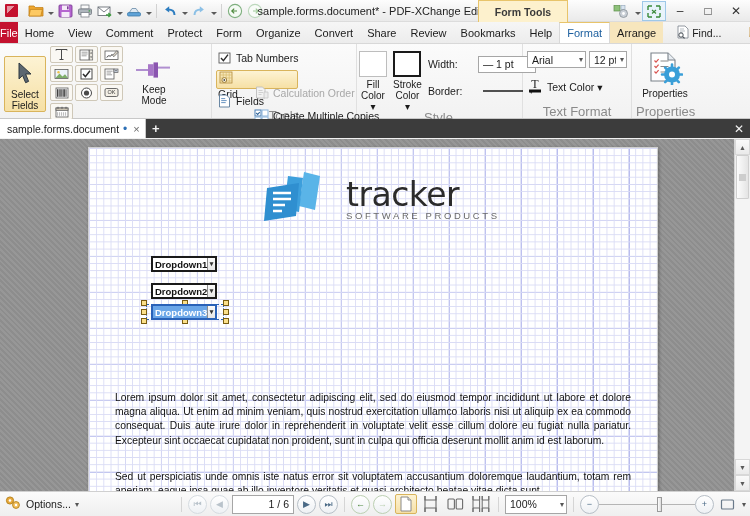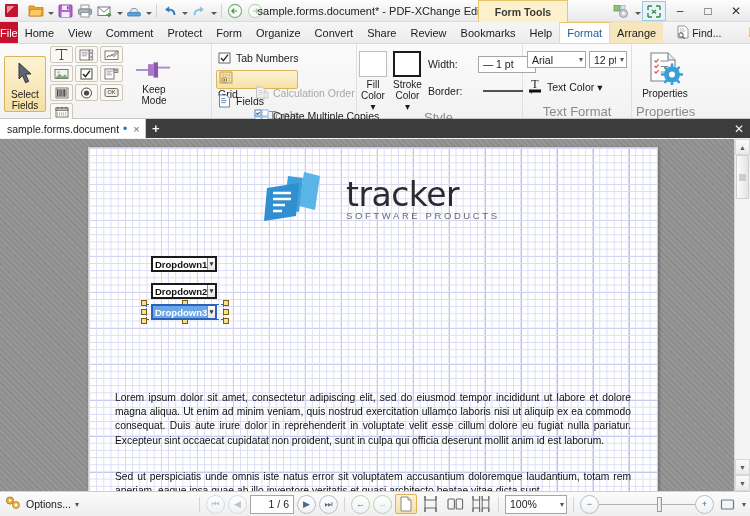--- a/index.html
+++ b/index.html
@@ -332,21 +332,21 @@
     width: 19px; height: 19px; border-radius: 50%;
     border: 1px solid #b7bfc7;
     background: linear-gradient(to bottom,#ffffff,#eef1f4);
     display: flex; align-items: center; justify-content: center;
     font-size: 9px; color: #4a6a86;
   }
   .circbtn.dis { color: #b9c3cb; border-color: #d6dce1; }
   .circbtn.grn { color: #4e8a3e; border-color: #bcd0b2; }
   .circbtn.grn.dis { color: #bdd2b4; }
   .pagefield {
-    width: 44px; height: 19px; background: #fff;
+    width: 62px; height: 19px; background: #fff;
     border: 1px solid #a6a6a6;
     display: flex; align-items: center; justify-content: flex-end;
     padding-right: 4px; font-size: 10.5px;
   }
   .vmbtn {
     width: 22px; height: 20px;
     display: flex; align-items: center; justify-content: center;
   }
   .vmbtn.on {
     background: linear-gradient(to bottom,#fdf3d4,#f6e0a5);

